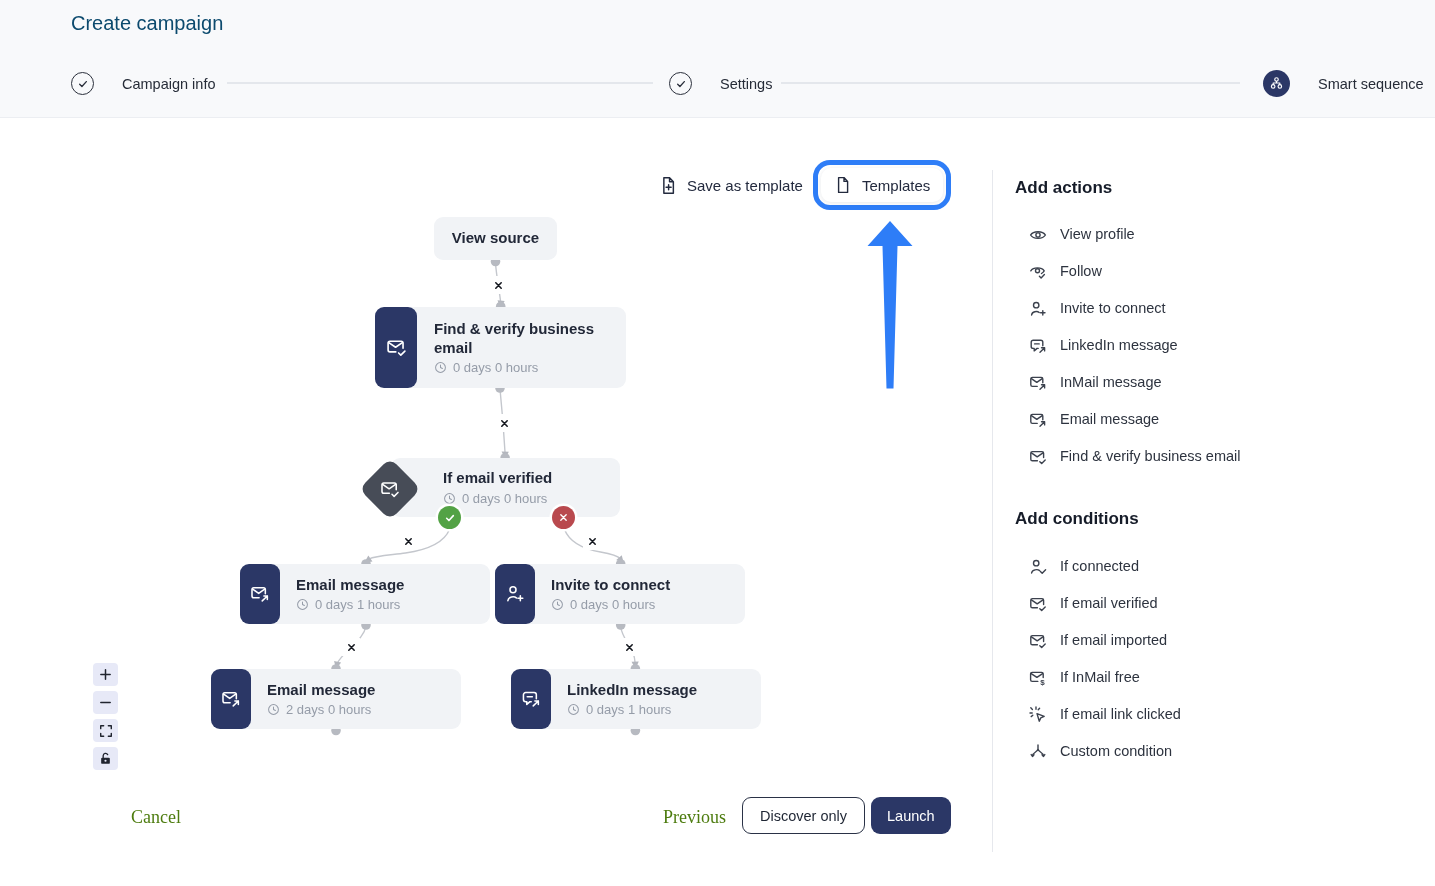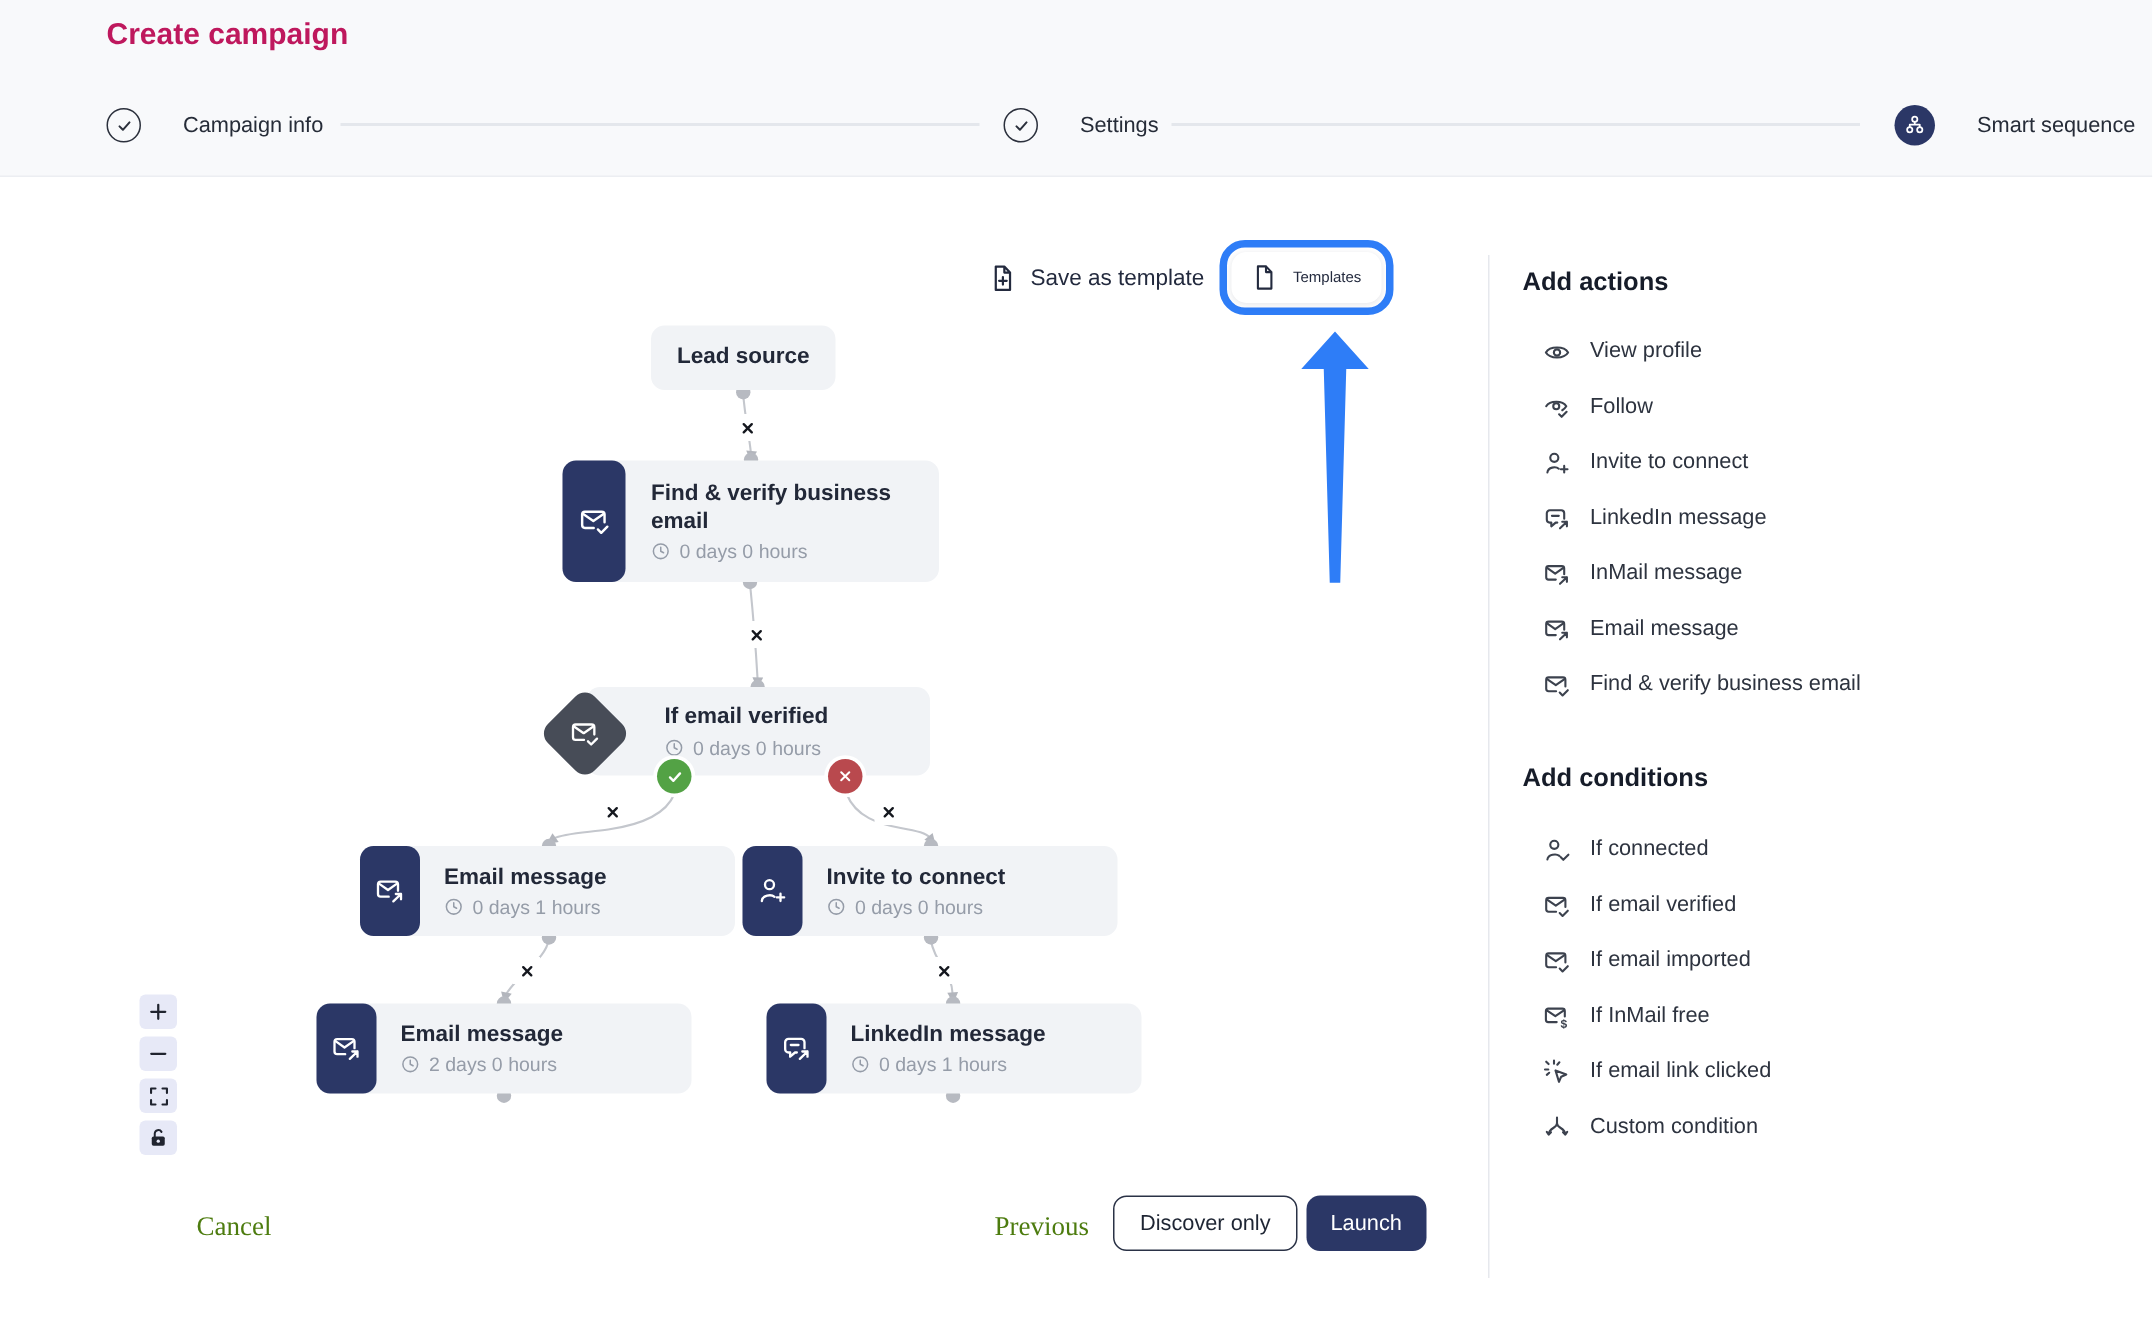--- a/index.html
+++ b/index.html
@@ -13,37 +13,37 @@
     --line:#c4c7cd;
     --dot:#b7bac1;
   }
   *{box-sizing:border-box}
   body{margin:0;background:#fff}
   .app{position:relative;width:1435px;height:886px;background:#fff;overflow:hidden;
        font-family:"Liberation Sans",sans-serif;color:var(--ink)}
 
   
   .topbar{position:absolute;left:0;top:0;width:100%;height:118px;background:#f8f9fb;border-bottom:1px solid #eceef2}
-  .page-title{position:absolute;left:71px;top:12px;margin:0;font-size:20px;font-weight:700;color:#be185d}
+  .page-title{position:absolute;left:71px;top:12px;margin:0;font-size:20px;font-weight:400;color:#0c4a6e}
   .step{position:absolute;top:70px;height:27px;display:flex;align-items:center;gap:28px;cursor:pointer}
   .step-circle{width:23px;height:23px;flex:none;border:1.5px solid #2b303c;border-radius:50%;
                display:flex;align-items:center;justify-content:center;color:#2b303c}
   .step-badge{width:27px;height:27px;flex:none;border-radius:50%;background:var(--navy);
               display:flex;align-items:center;justify-content:center;color:#fff}
   .step-label{font-size:14.5px;font-weight:500;color:#262c38;white-space:nowrap}
   .step-line{position:absolute;top:82px;height:2px;background:#e4e7ec}
   .s1{left:71px}.s2{left:669px}.s3{left:1263px}
   .l1{left:227px;width:426px}.l2{left:781px;width:459px}
 
   
   .save-tpl{position:absolute;left:659px;top:176px;display:flex;align-items:center;gap:9px;
             background:none;border:none;padding:0;font-family:inherit;font-size:15px;font-weight:500;color:#232a3e;cursor:pointer}
   .tpl-ring{position:absolute;left:813px;top:160px;border:5px solid var(--blue);border-radius:17px;padding:3px;background:#fff}
   .tpl-btn{display:flex;align-items:center;gap:10px;padding:8px 13px;border:none;border-radius:10px;background:#fff;
-           box-shadow:0 1px 4px rgba(20,30,60,.10);font-family:inherit;font-size:10px;font-weight:500;color:#232a3e;cursor:pointer}
+           box-shadow:0 1px 4px rgba(20,30,60,.10);font-family:inherit;font-size:15px;font-weight:500;color:#232a3e;cursor:pointer}
 
   
   .node{position:absolute;background:var(--node-bg);border-radius:9px}
   .node.solo{display:flex;align-items:center;justify-content:center}
   .node-icon{position:absolute;left:0;top:0;bottom:0;width:40px;background:var(--navy);border-radius:9px;
              display:flex;align-items:center;justify-content:center;color:#fff}
   .node-icon.wide{width:42px}
   .node-icon svg{stroke-width:1.5}
   .node-main{height:100%;display:flex;flex-direction:column;justify-content:center;padding:0 10px 0 56px}
   .node-main.pl-lg{padding-left:59px}
@@ -296,21 +296,21 @@
         <use href="#i-x"></use>
       </svg>
     </button>
   <button class="xbtn" style="left:629px;top:647px">
       <svg class="ic" width="11" height="11" style="stroke-width:2.6">
         <use href="#i-x"></use>
       </svg>
     </button>
 
   <div class="node solo" style="left:434px;top:217px;width:123px;height:43px">
-    <span class="node-title">Lead source</span>
+    <span class="node-title">View source</span>
   </div>
 
   <div class="node" style="left:375px;top:307px;width:251px;height:81px">
     <div class="node-icon wide">
       <svg class="ic" width="21" height="21">
           <use href="#i-envelope-check"></use>
         </svg>
     </div>
     <div class="node-main pl-lg">
       <div class="node-title">Find &amp; verify business email</div>

